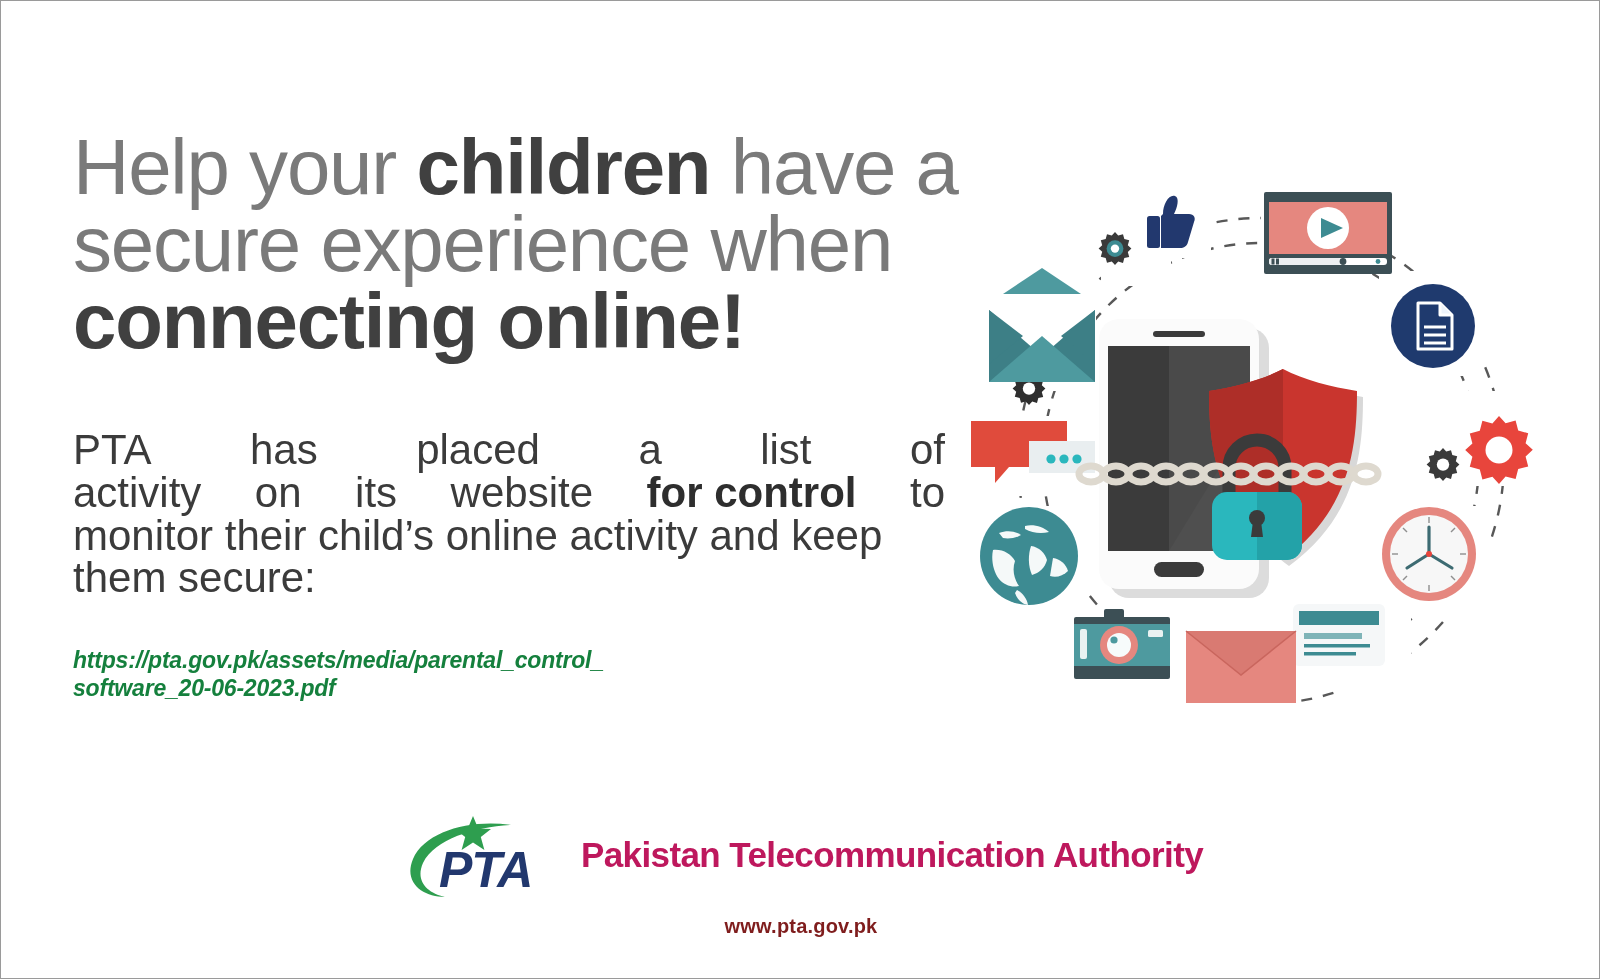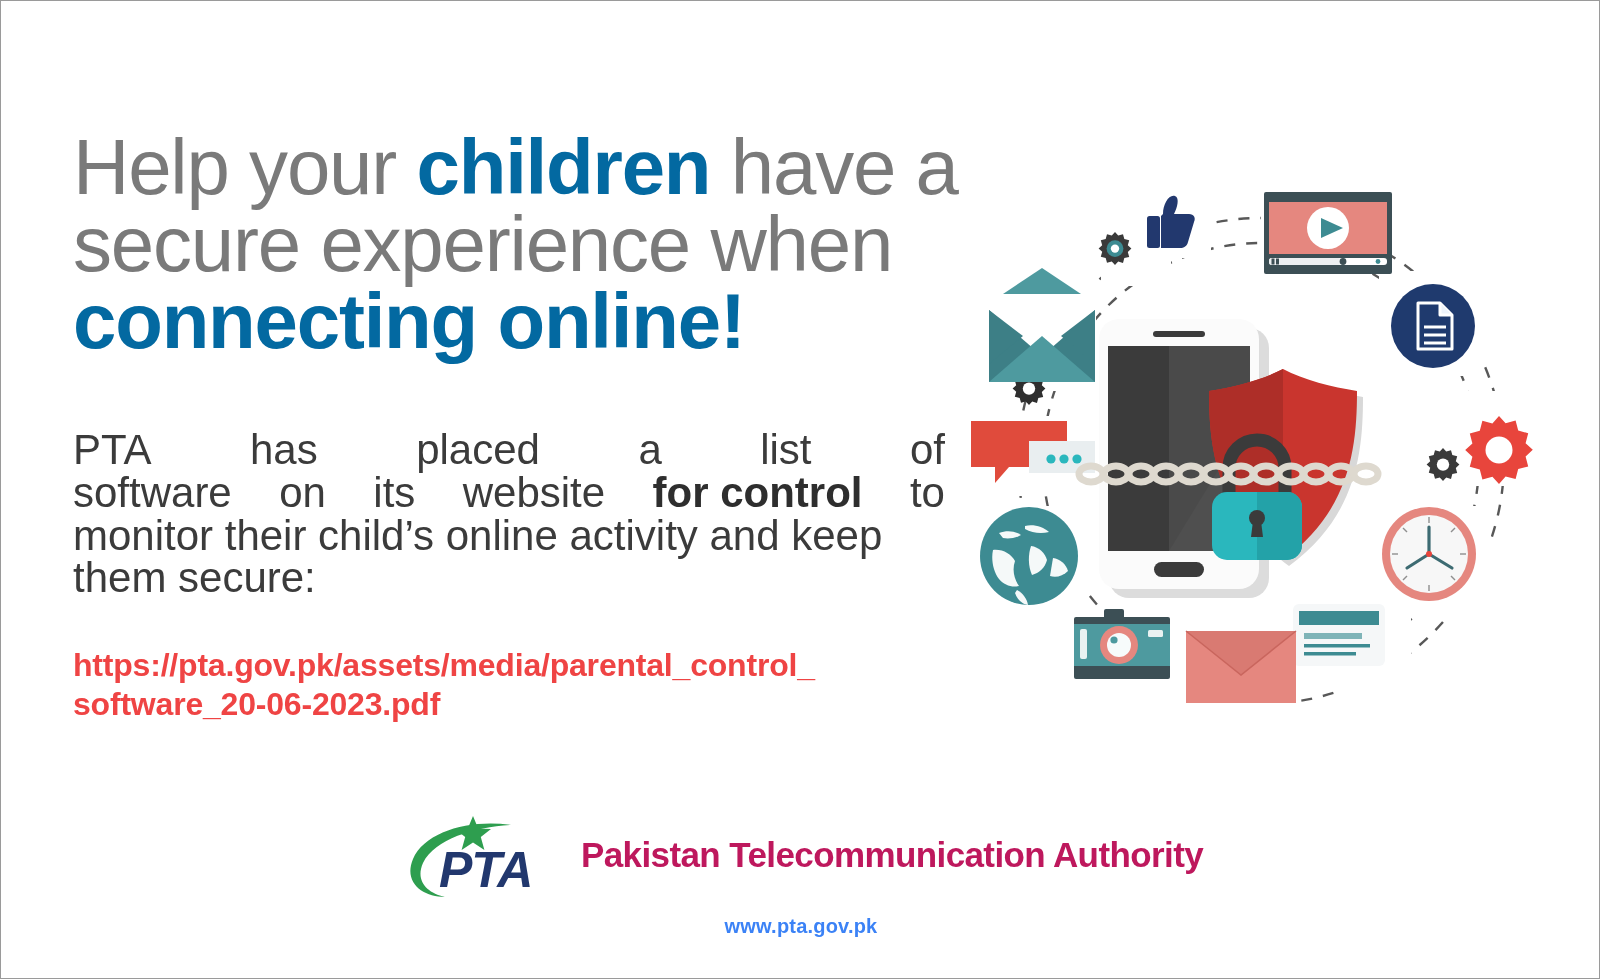--- a/index.html
+++ b/index.html
@@ -26,21 +26,21 @@
     left: 72px;
     top: 128px;
     width: 880px;
     font-size: 78px;
     line-height: 0.99;
     font-weight: 700;
     letter-spacing: -1.2px;
     color: #7a7a7a;
   }
   .headline .hl-normal { font-weight: 400; color: #7a7a7a; }
-  .headline .hl-blue   { font-weight: 700; color: #0369a1; }
+  .headline .hl-blue   { font-weight: 700; color: #404040; }
   .headline .hl-line { display: block; white-space: nowrap; }
 
   .body-copy {
     position: absolute;
     left: 72px;
     top: 428px;
     width: 872px;
     font-size: 42px;
     line-height: 1.02;
     color: #3b3b3b;
@@ -55,25 +55,26 @@
     justify-content: space-between;
     white-space: nowrap;
   }
   .body-copy b { font-weight: 700; color: #2e2e2e; }
 
   .pdf-link {
     position: absolute;
     left: 72px;
     top: 645px;
     width: 880px;
-    font-size: 32px;
+    font-size: 23px;
     line-height: 1.22;
-    color: #ef4444;
+    color: #15803d;
     font-weight: 600;
     letter-spacing: -0.2px;
+    font-style: italic;
   }
   .pdf-link span { display: block; white-space: nowrap; }
 
   
   .footer {
     position: absolute;
     left: 0;
     top: 812px;
     width: 1600px;
     text-align: center;
@@ -91,21 +92,21 @@
     color: #be185d;
     letter-spacing: -0.6px;
     white-space: nowrap;
     line-height: 1;
     padding-bottom: 4px;
   }
   .footer-url {
     margin-top: 12px;
     font-size: 20px;
     font-weight: 700;
-    color: #3b82f6;
+    color: #7f1d1d;
     letter-spacing: 0.2px;
   }
 
   
   .illustration {
     position: absolute;
     left: 960px;
     top: 175px;
     width: 600px;
     height: 570px;
@@ -126,21 +127,21 @@
   <div class="body-copy">
     <span class="bc-just">
       <span>PTA</span>
       <span>has</span>
       <span>placed</span>
       <span>a</span>
       <span>list</span>
       <span>of</span>
     </span>
     <span class="bc-just">
-      <span>software</span>
+      <span>activity</span>
       <span>on</span>
       <span>its</span>
       <span>website</span>
       <b>for control</b>
       <span>to</span>
     </span>
     <span class="bc-line">monitor their child’s online activity and keep</span>
     <span class="bc-line">them secure:</span>
   </div>
 

